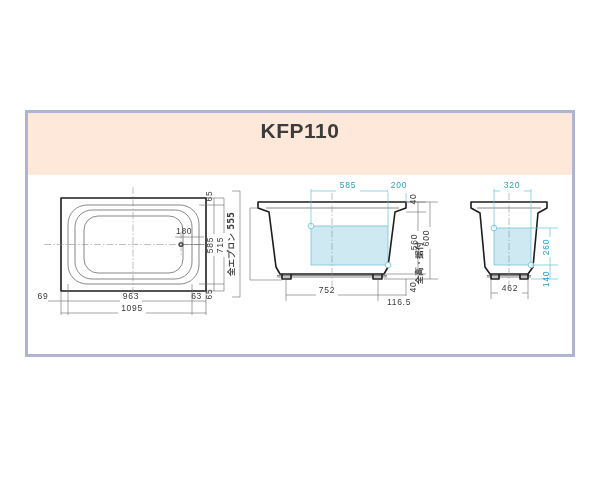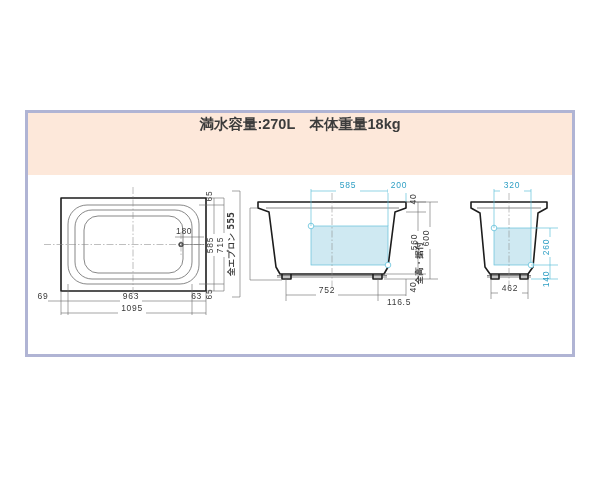--- a/index.html
+++ b/index.html
@@ -125,21 +125,21 @@
     stroke: #63c1da;
     stroke-width: 0.8;
   }
 </style>
 </head>
 <body>
 
 <div id="spec-card">
 
   <div id="header-band">
-    <div id="spec-line">満水容量:270L　本体重量18kg</div>
+    <div id="model-title">KFP110</div>
   </div>
 
   <div id="drawing-area">
     <svg width="544" height="182" viewBox="0 0 544 182" xmlns="http://www.w3.org/2000/svg">
 
       <g>
 
         <rect x="33" y="23" width="145" height="93" class="outline"></rect>
 
         <rect x="40" y="30" width="131" height="79" rx="19" ry="19" class="inline-thin"></rect>

